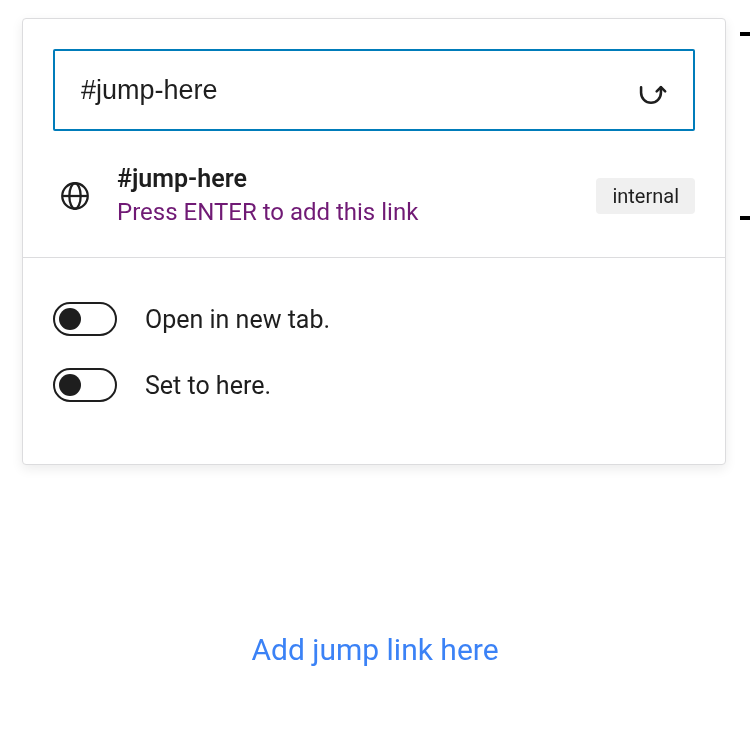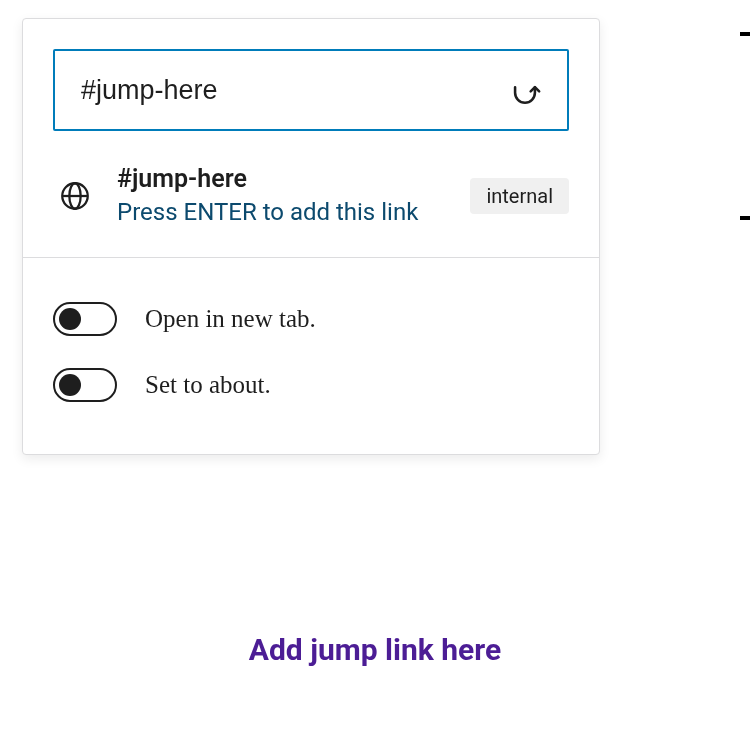--- a/index.html
+++ b/index.html
@@ -11,21 +11,21 @@
       font-family: -apple-system, BlinkMacSystemFont, "Segoe UI", Roboto, Helvetica, Arial, sans-serif;
       background: #fff;
       width: 750px;
       height: 752px;
       position: relative;
     }
     .popover {
       position: absolute;
       left: 22px;
       top: 18px;
-      width: 578px;
+      width: 704px;
       background: #fff;
       border: 1px solid #dcdcde;
       border-radius: 4px;
       box-shadow: 0 4px 12px rgba(0,0,0,0.08);
     }
     .input-row {
       padding: 30px 30px 22px 30px;
     }
     .url-input-wrap {
       display: flex;
@@ -69,39 +69,38 @@
       min-width: 0;
     }
     .suggestion-title {
       font-size: 25px;
       font-weight: 600;
       color: #1e1e1e;
       line-height: 1.3;
     }
     .suggestion-sub {
       font-size: 24px;
-      color: #0c4a6e;
+      color: #701a75;
       line-height: 1.4;
     }
     .badge {
       background: #f0f0f0;
       color: #1e1e1e;
       font-size: 20px;
       padding: 6px 16px;
       border-radius: 4px;
       flex-shrink: 0;
     }
     .divider {
       height: 1px;
       background: #dcdcde;
       width: 100%;
     }
     .options {
-      padding: 28px 30px 36px 30px;
-      font-family: Liberation Serif, serif;
+      padding: 28px 30px 46px 30px;
     }
     .option-row {
       display: flex;
       align-items: center;
       gap: 28px;
       padding: 16px 0;
     }
     .toggle {
       width: 64px;
       height: 34px;
@@ -125,22 +124,22 @@
       font-size: 25px;
       color: #1e1e1e;
     }
     .caption {
       position: absolute;
       left: 0;
       right: 0;
       top: 632px;
       text-align: center;
       font-size: 30px;
-      color: #4c1d95;
-      font-weight: 700;
+      color: #3b82f6;
+      font-weight: 400;
     }
     
     .edge-mark {
       position: absolute;
       right: 0;
       width: 10px;
       height: 4px;
       background: #000;
     }
   </style>
@@ -181,21 +180,21 @@
     <div class="option-row">
       <div class="toggle">
           <div class="toggle-knob"></div>
         </div>
       <div class="option-label">Open in new tab.</div>
     </div>
     <div class="option-row">
       <div class="toggle">
           <div class="toggle-knob"></div>
         </div>
-      <div class="option-label">Set to about.</div>
+      <div class="option-label">Set to here.</div>
     </div>
   </div>
 </div>
 
 <div class="caption">Add jump link here</div>
 
 <div class="edge-mark" style="top:32px"></div>
 <div class="edge-mark" style="top:216px"></div>
 
 </body></html>

